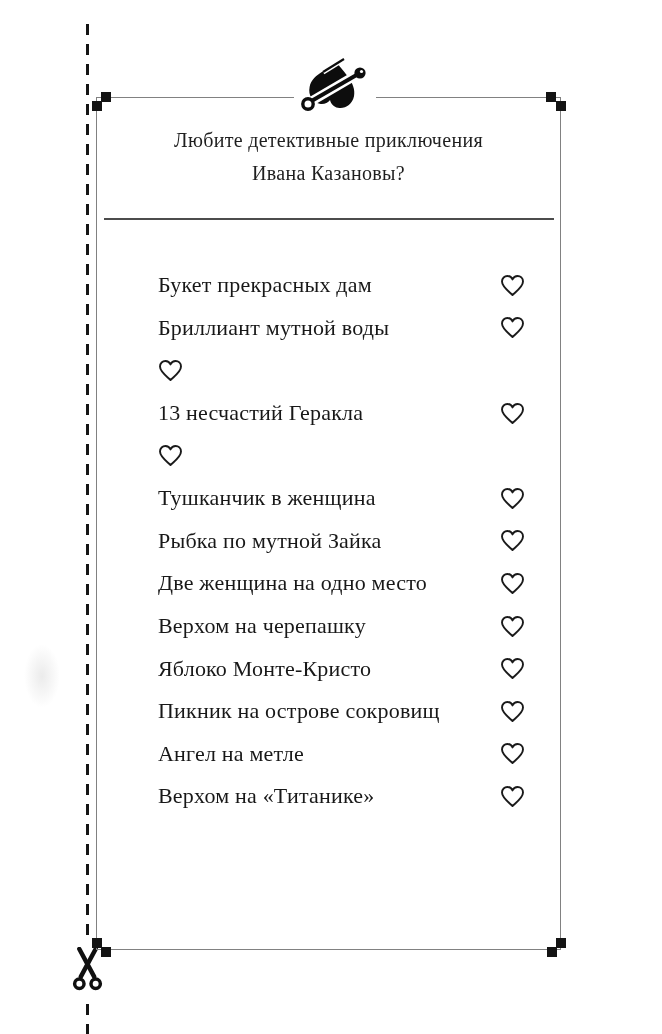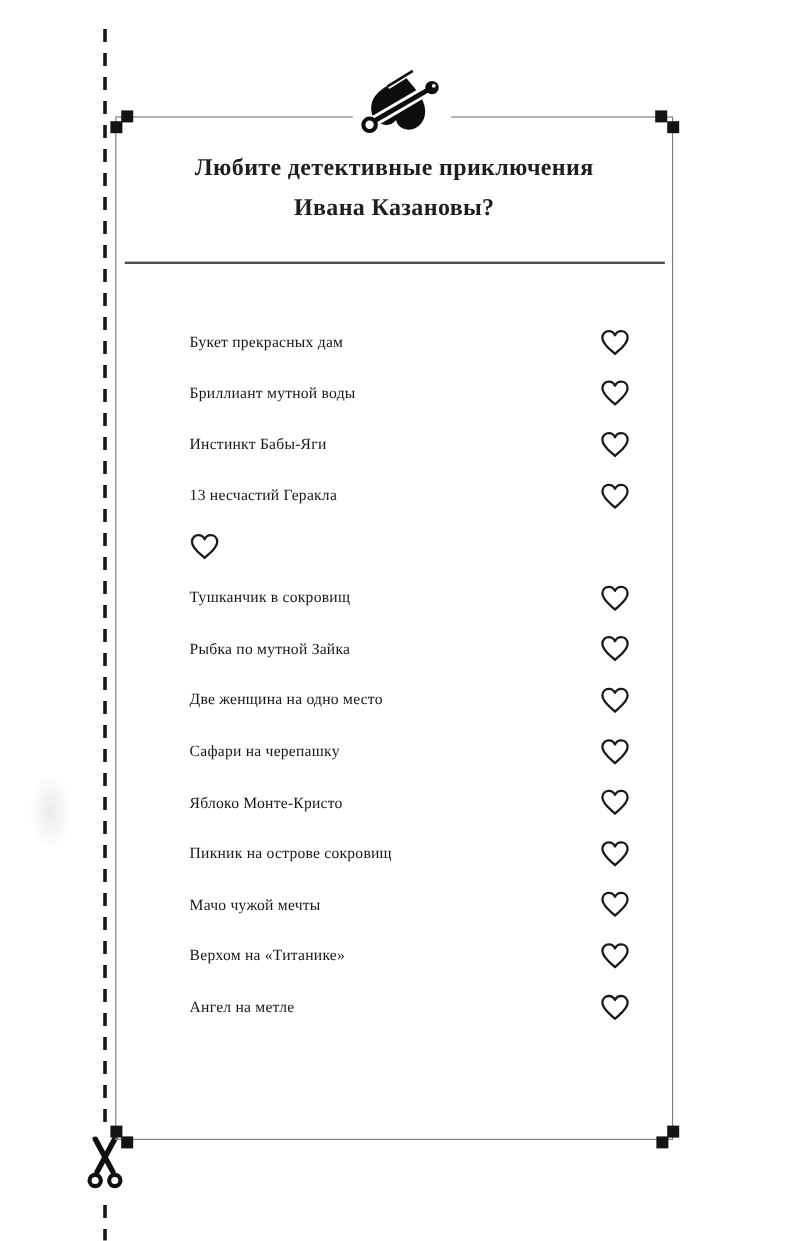--- a/index.html
+++ b/index.html
@@ -17,29 +17,29 @@
   
   .frame{position:absolute;left:96px;top:97px;width:465px;height:853px;
          border:1px solid #818181;box-sizing:border-box;}
   .corner-sq{position:absolute;width:10px;height:10px;background:#141414;}
 
   
   .logo-pad{position:absolute;left:294px;top:52px;width:82px;height:68px;background:#ffffff;
             display:flex;align-items:center;justify-content:center;}
 
   .title{position:absolute;left:96px;top:124px;width:465px;text-align:center;
-         font-weight:bold;font-size:20px;line-height:33px;letter-spacing:0.3px;color:#1f1f1f;}
+         font-weight:normal;font-size:20px;line-height:33px;letter-spacing:0.3px;color:#1f1f1f;}
 
   .divider{position:absolute;left:104px;top:218px;width:450px;height:2px;background:#4c4c4c;}
 
   
   .list{position:absolute;left:96px;top:264px;width:465px;}
   .row{height:42.6px;display:flex;align-items:center;padding-left:62px;padding-right:36px;
        box-sizing:border-box;}
-  .book-title{flex:1;font-size:13px;letter-spacing:0.2px;color:#181818;white-space:nowrap;}
+  .book-title{flex:1;font-size:22px;letter-spacing:0.2px;color:#181818;white-space:nowrap;}
   .heart{width:25px;height:23px;flex:0 0 auto;display:flex;align-items:center;justify-content:center;}
 
   
   .smudge{position:absolute;left:24px;top:644px;width:36px;height:64px;border-radius:50%;
           background:radial-gradient(ellipse at center,#ebebeb 0%,rgba(255,255,255,0) 70%);}
 </style>
 </head>
 <body>
 
 <div id="page">
@@ -98,21 +98,20 @@
       </div>
       <div class="row">
         <span class="book-title">Бриллиант мутной воды</span>
         <span class="heart">
           <svg width="25" height="23" viewBox="0 0 25 23">
             <path d="M12.5,21 C9,17.5 2,13 2,7.6 C2,4 4.6,2 7.4,2 C9.7,2 11.6,3.4 12.5,5.4 C13.4,3.4 15.3,2 17.6,2 C20.4,2 23,4 23,7.6 C23,13 16,17.5 12.5,21 Z" fill="none" stroke="#1a1a1a" stroke-width="1.9" stroke-linejoin="round"></path>
           </svg>
         </span>
       </div>
       <div class="row">
-        <span class="book-title">Инстинкт Бабы-Яги</span>
         <span class="heart">
           <svg width="25" height="23" viewBox="0 0 25 23">
             <path d="M12.5,21 C9,17.5 2,13 2,7.6 C2,4 4.6,2 7.4,2 C9.7,2 11.6,3.4 12.5,5.4 C13.4,3.4 15.3,2 17.6,2 C20.4,2 23,4 23,7.6 C23,13 16,17.5 12.5,21 Z" fill="none" stroke="#1a1a1a" stroke-width="1.9" stroke-linejoin="round"></path>
           </svg>
         </span>
       </div>
       <div class="row">
         <span class="book-title">13 несчастий Геракла</span>
         <span class="heart">
           <svg width="25" height="23" viewBox="0 0 25 23">
@@ -121,21 +120,21 @@
         </span>
       </div>
       <div class="row">
         <span class="heart">
           <svg width="25" height="23" viewBox="0 0 25 23">
             <path d="M12.5,21 C9,17.5 2,13 2,7.6 C2,4 4.6,2 7.4,2 C9.7,2 11.6,3.4 12.5,5.4 C13.4,3.4 15.3,2 17.6,2 C20.4,2 23,4 23,7.6 C23,13 16,17.5 12.5,21 Z" fill="none" stroke="#1a1a1a" stroke-width="1.9" stroke-linejoin="round"></path>
           </svg>
         </span>
       </div>
       <div class="row">
-        <span class="book-title">Тушканчик в сокровищ</span>
+        <span class="book-title">Тушканчик в женщина</span>
         <span class="heart">
           <svg width="25" height="23" viewBox="0 0 25 23">
             <path d="M12.5,21 C9,17.5 2,13 2,7.6 C2,4 4.6,2 7.4,2 C9.7,2 11.6,3.4 12.5,5.4 C13.4,3.4 15.3,2 17.6,2 C20.4,2 23,4 23,7.6 C23,13 16,17.5 12.5,21 Z" fill="none" stroke="#1a1a1a" stroke-width="1.9" stroke-linejoin="round"></path>
           </svg>
         </span>
       </div>
       <div class="row">
         <span class="book-title">Рыбка по мутной Зайка</span>
         <span class="heart">
           <svg width="25" height="23" viewBox="0 0 25 23">
@@ -145,21 +144,21 @@
       </div>
       <div class="row">
         <span class="book-title">Две женщина на одно место</span>
         <span class="heart">
           <svg width="25" height="23" viewBox="0 0 25 23">
             <path d="M12.5,21 C9,17.5 2,13 2,7.6 C2,4 4.6,2 7.4,2 C9.7,2 11.6,3.4 12.5,5.4 C13.4,3.4 15.3,2 17.6,2 C20.4,2 23,4 23,7.6 C23,13 16,17.5 12.5,21 Z" fill="none" stroke="#1a1a1a" stroke-width="1.9" stroke-linejoin="round"></path>
           </svg>
         </span>
       </div>
       <div class="row">
-        <span class="book-title">Сафари на черепашку</span>
+        <span class="book-title">Верхом на черепашку</span>
         <span class="heart">
           <svg width="25" height="23" viewBox="0 0 25 23">
             <path d="M12.5,21 C9,17.5 2,13 2,7.6 C2,4 4.6,2 7.4,2 C9.7,2 11.6,3.4 12.5,5.4 C13.4,3.4 15.3,2 17.6,2 C20.4,2 23,4 23,7.6 C23,13 16,17.5 12.5,21 Z" fill="none" stroke="#1a1a1a" stroke-width="1.9" stroke-linejoin="round"></path>
           </svg>
         </span>
       </div>
       <div class="row">
         <span class="book-title">Яблоко Монте-Кристо</span>
         <span class="heart">
           <svg width="25" height="23" viewBox="0 0 25 23">
@@ -169,40 +168,32 @@
       </div>
       <div class="row">
         <span class="book-title">Пикник на острове сокровищ</span>
         <span class="heart">
           <svg width="25" height="23" viewBox="0 0 25 23">
             <path d="M12.5,21 C9,17.5 2,13 2,7.6 C2,4 4.6,2 7.4,2 C9.7,2 11.6,3.4 12.5,5.4 C13.4,3.4 15.3,2 17.6,2 C20.4,2 23,4 23,7.6 C23,13 16,17.5 12.5,21 Z" fill="none" stroke="#1a1a1a" stroke-width="1.9" stroke-linejoin="round"></path>
           </svg>
         </span>
       </div>
       <div class="row">
-        <span class="book-title">Мачо чужой мечты</span>
+        <span class="book-title">Ангел на метле</span>
         <span class="heart">
           <svg width="25" height="23" viewBox="0 0 25 23">
             <path d="M12.5,21 C9,17.5 2,13 2,7.6 C2,4 4.6,2 7.4,2 C9.7,2 11.6,3.4 12.5,5.4 C13.4,3.4 15.3,2 17.6,2 C20.4,2 23,4 23,7.6 C23,13 16,17.5 12.5,21 Z" fill="none" stroke="#1a1a1a" stroke-width="1.9" stroke-linejoin="round"></path>
           </svg>
         </span>
       </div>
       <div class="row">
         <span class="book-title">Верхом на «Титанике»</span>
         <span class="heart">
           <svg width="25" height="23" viewBox="0 0 25 23">
             <path d="M12.5,21 C9,17.5 2,13 2,7.6 C2,4 4.6,2 7.4,2 C9.7,2 11.6,3.4 12.5,5.4 C13.4,3.4 15.3,2 17.6,2 C20.4,2 23,4 23,7.6 C23,13 16,17.5 12.5,21 Z" fill="none" stroke="#1a1a1a" stroke-width="1.9" stroke-linejoin="round"></path>
           </svg>
         </span>
       </div>
-      <div class="row">
-        <span class="book-title">Ангел на метле</span>
-        <span class="heart">
-          <svg width="25" height="23" viewBox="0 0 25 23">
-            <path d="M12.5,21 C9,17.5 2,13 2,7.6 C2,4 4.6,2 7.4,2 C9.7,2 11.6,3.4 12.5,5.4 C13.4,3.4 15.3,2 17.6,2 C20.4,2 23,4 23,7.6 C23,13 16,17.5 12.5,21 Z" fill="none" stroke="#1a1a1a" stroke-width="1.9" stroke-linejoin="round"></path>
-          </svg>
-        </span>
-      </div>
     </div>
 
   <div class="smudge"></div>
 
 </div>
 
 </body></html>

